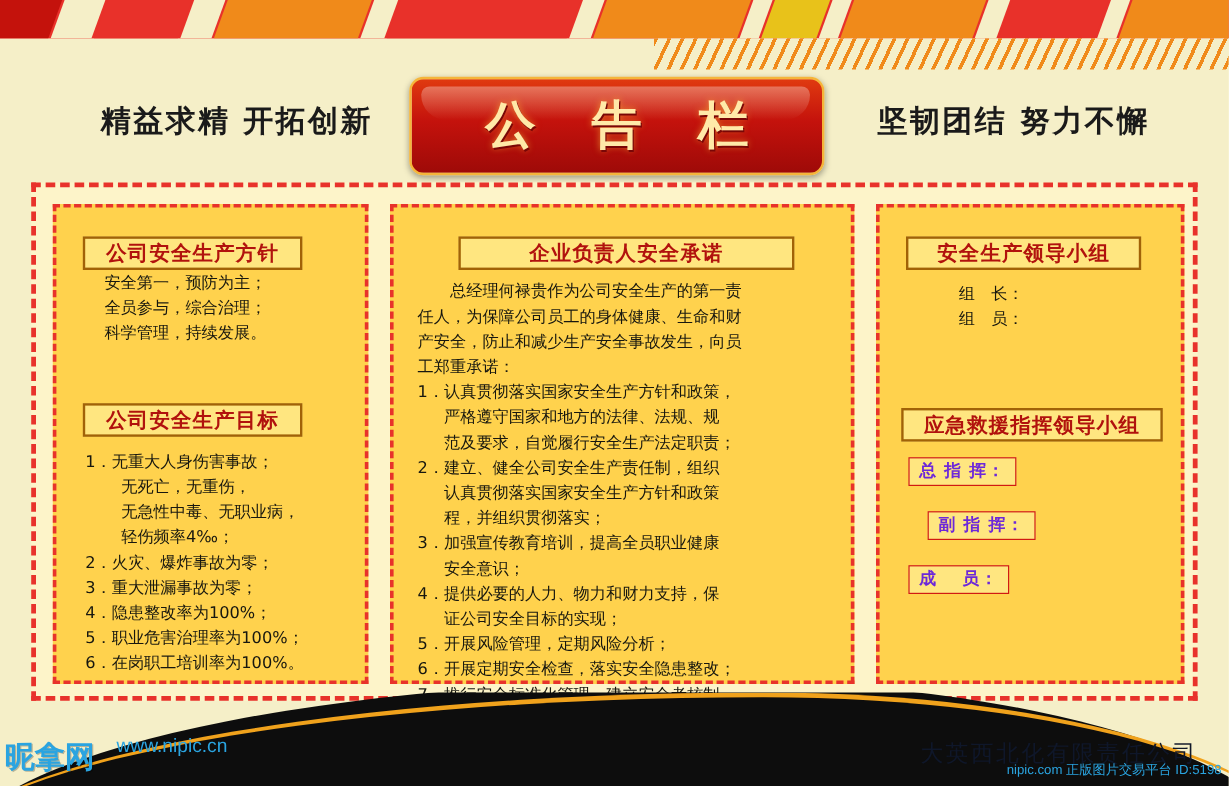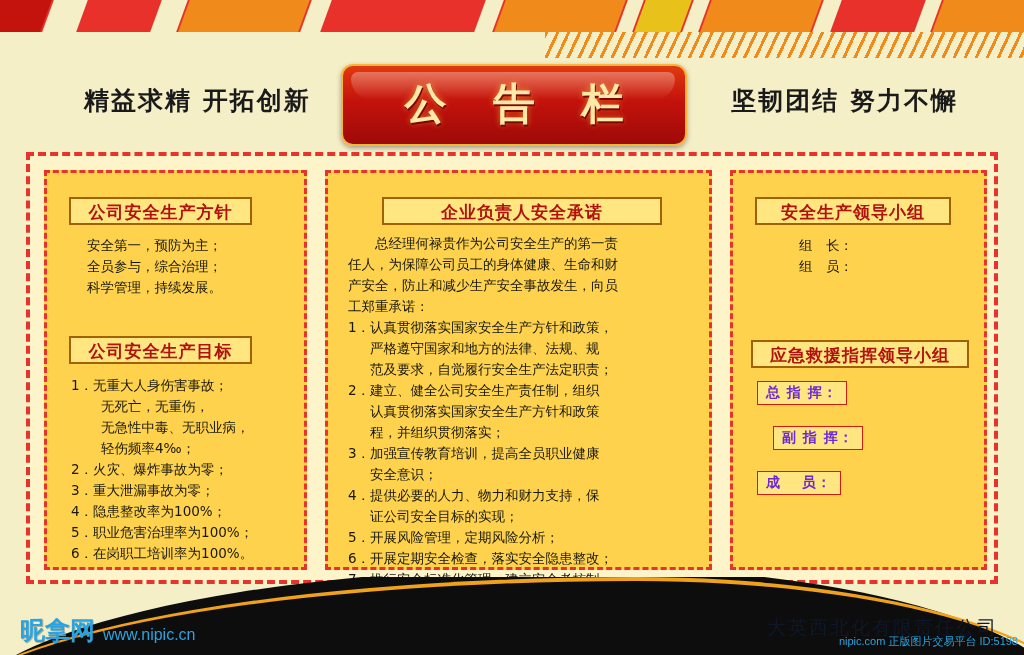--- a/index.html
+++ b/index.html
@@ -141,21 +141,21 @@
     color: #17170f;
     font-size: 13.5px;
     line-height: 21px;
     font-family: "DejaVu Sans", sans-serif;
   }
   .body-text .ln { white-space: nowrap; }
   .indent2 { padding-left: 30px; }
 
   
   .p1 .head1 { left: 22px; top: 24px; width: 183px; }
-  .p1 .txt1  { left: 40px; top: 62px; font-family: Liberation Serif, serif; }
+  .p1 .txt1  { left: 40px; top: 52px; font-family: Liberation Serif, serif; }
   .p1 .head2 { left: 22px; top: 163px; width: 183px; }
   .p1 .txt2  { left: 24px; top: 202px; }
 
   
   .p2 .head1 { left: 54px; top: 24px; width: 280px; }
   .p2 .txt1  { left: 20px; top: 60px; width: 350px; }
   .p2 .listitem { display: flex; }
   .p2 .num { width: 22px; flex: 0 0 22px; text-align: left; }
   .p2 .itext { flex: 1; }
 
@@ -206,24 +206,23 @@
     color: #0f172a;
     font-size: 19px;
     letter-spacing: 2px;
     font-family: "DejaVu Sans", sans-serif;
     white-space: nowrap;
   }
 
   
   .wm {
     position: absolute;
-    left: 20px; bottom: 8px;
+    left: 4px; bottom: 8px;
     display: flex;
-    align-items: flex-end;
-    gap: 8px;
+    gap: 18px;
   }
   .wm-logo {
     font-size: 25px;
     font-weight: bold;
     color: #2aa4e0;
     font-family: "DejaVu Sans", sans-serif;
     text-shadow: 1px 1px 0 rgba(0,0,0,.25);
   }
   .wm-url {
     font-size: 16px;

